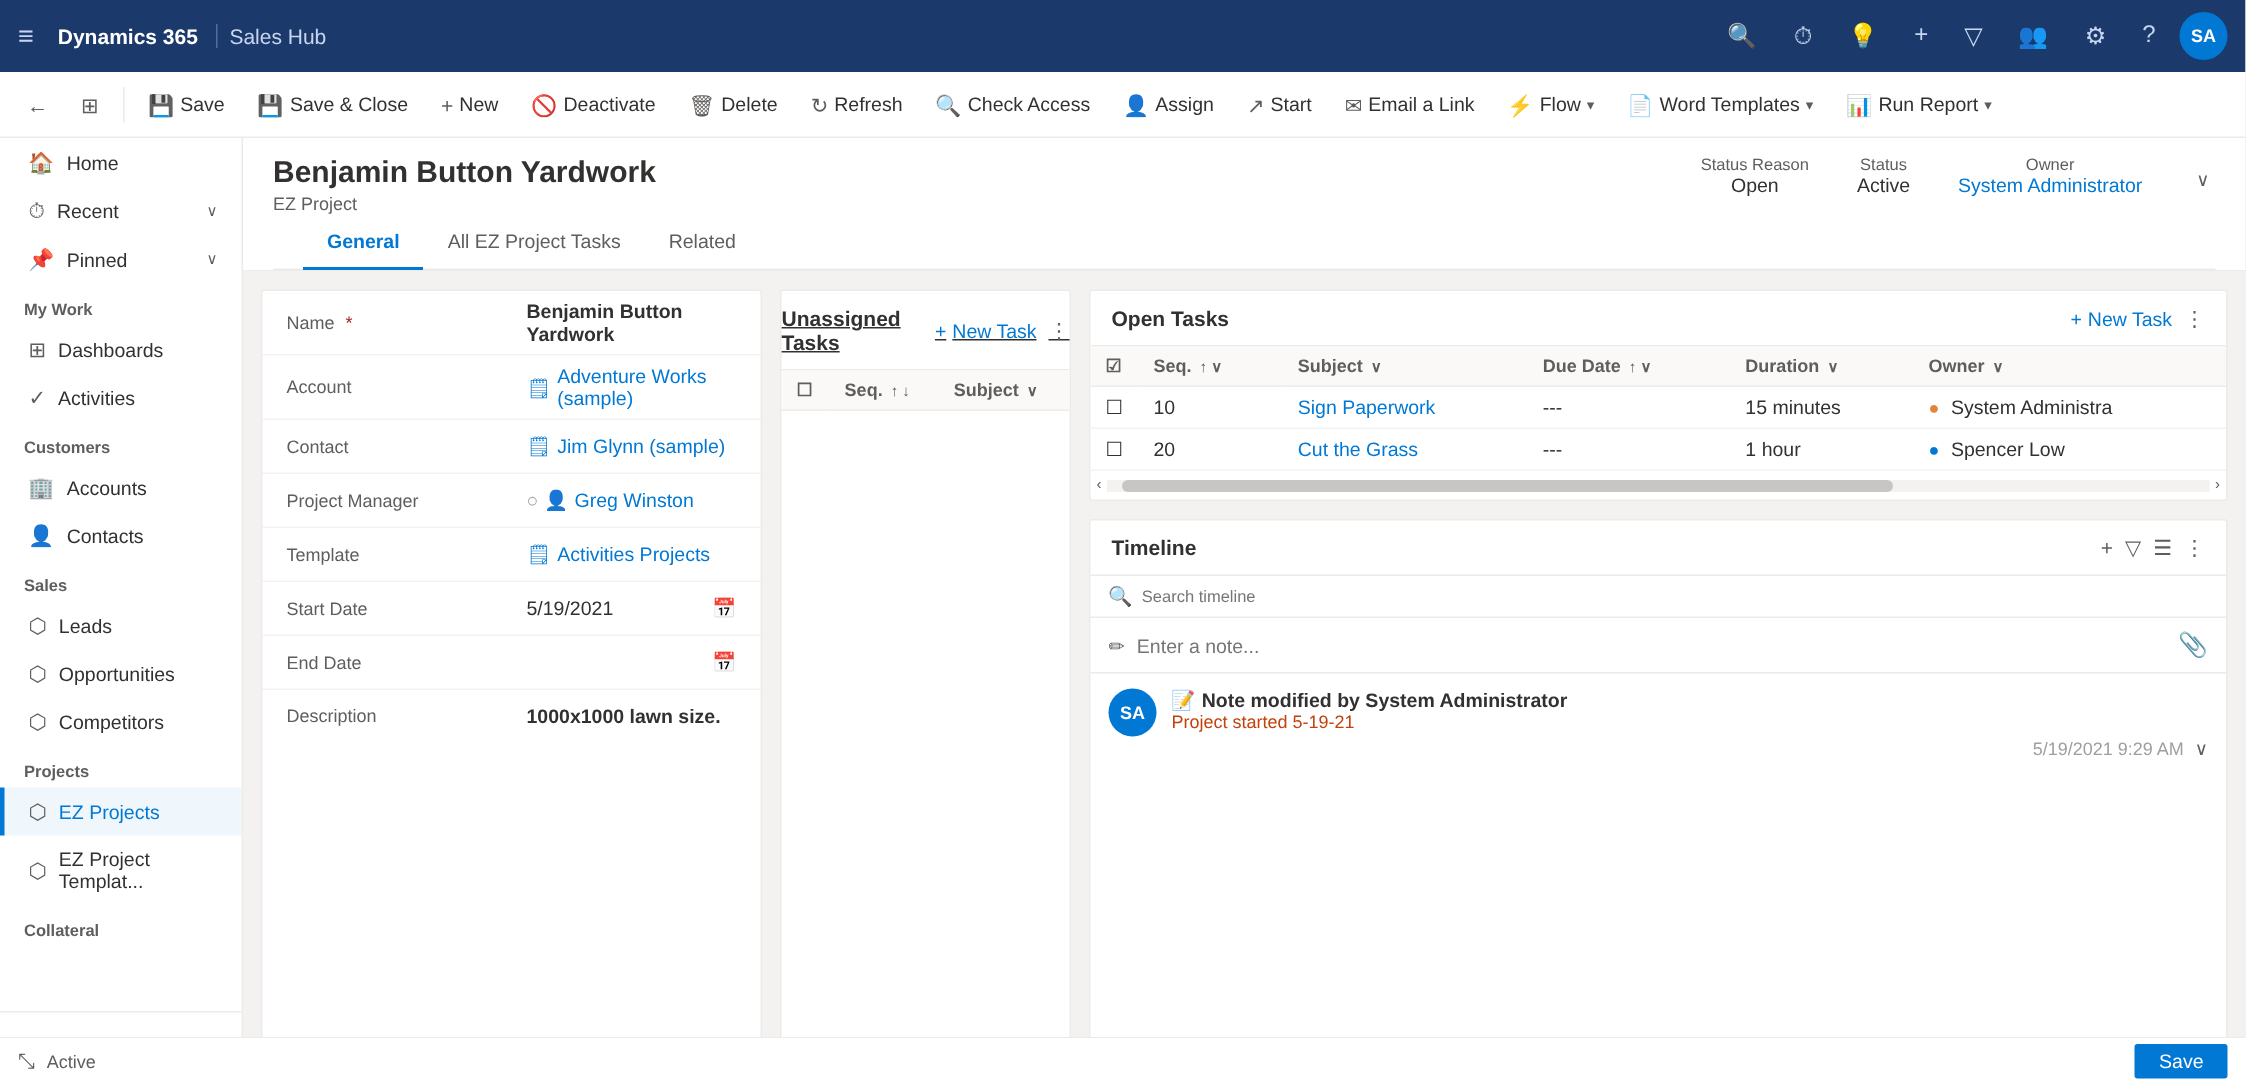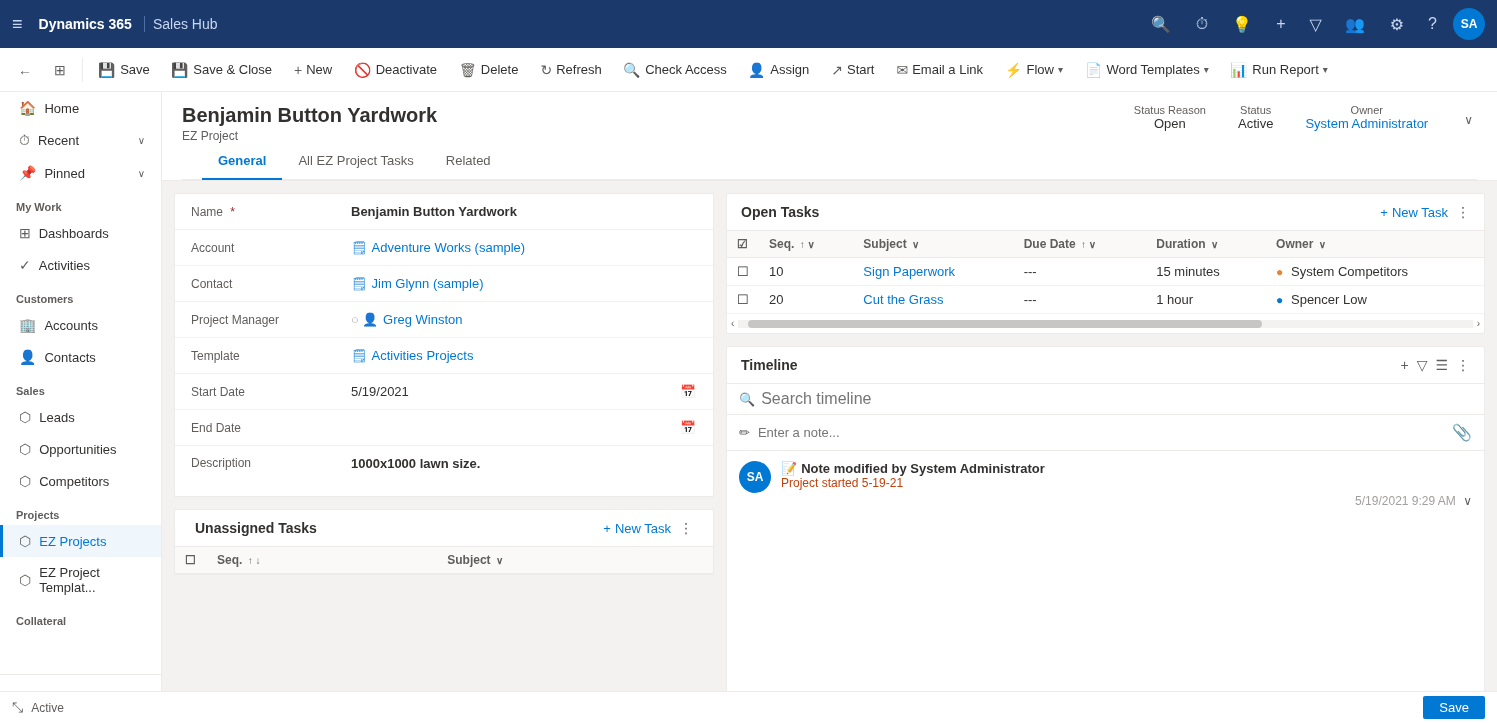--- a/index.html
+++ b/index.html
@@ -80,21 +80,21 @@
       border-bottom: 2px solid transparent; margin-bottom: -1px;
     }
     .tab.active { color: #0078d4; border-bottom: 2px solid #0078d4; font-weight: 600; }
 
     
     .content-body {
       display: flex; gap: 12px; padding: 12px; flex: 1; overflow: hidden;
     }
 
     
-    .left-panel { width: 540px; flex-shrink: 0; display: flex; flex-direction: column; gap: 12px; }
+    .left-panel { width: 540px; flex-shrink: 0; display: flex; flex-direction: row; gap: 12px; }
 
     
     .form-section {
       background: #fff; border: 1px solid #edebe9; border-radius: 2px;
     }
     .form-row {
       display: flex; align-items: center; min-height: 36px;
       border-bottom: 1px solid #f3f2f1; padding: 6px 16px;
     }
     .form-row:last-child { border-bottom: none; }
@@ -149,41 +149,41 @@
     .status-dot.orange { color: #e3833a; }
     .status-dot.blue { color: #0078d4; }
 
     
     .timeline-section { flex: 1; }
     .timeline-search {
       display: flex; align-items: center; gap: 6px;
       padding: 6px 12px; border-bottom: 1px solid #edebe9;
     }
     .timeline-search input {
-      border: none; outline: none; font-size: 16px; color: #323130;
+      border: none; outline: none; font-size: 11px; color: #323130;
       width: 100%; background: transparent;
     }
     .timeline-note-input {
       display: flex; align-items: center; gap: 8px;
       padding: 8px 12px; border-bottom: 1px solid #edebe9; color: #a19f9d;
     }
     .timeline-note-input input {
       border: none; outline: none; font-size: 13px; color: #a19f9d;
       flex: 1; background: transparent;
     }
     .timeline-entry { padding: 10px 12px; display: flex; gap: 10px; }
     .timeline-avatar { width: 32px; height: 32px; border-radius: 50%; background: #0078d4; color: #fff; display: flex; align-items: center; justify-content: center; font-size: 12px; font-weight: 600; flex-shrink: 0; }
     .timeline-content { flex: 1; }
     .timeline-entry-title { font-size: 13px; font-weight: 600; color: #323130; }
     .timeline-entry-sub { font-size: 12px; color: #c2410c; }
     .timeline-entry-time { font-size: 12px; color: #a19f9d; text-align: right; margin-top: 4px; }
 
     
     .unassigned-section { background: #fff; border: 1px solid #edebe9; border-radius: 2px; }
-    .unassigned-header { display: flex; align-items: center; padding: 10px 20px; border-bottom: 1px solid #edebe9; }
+    .unassigned-header { display: flex; align-items: center; padding: 10px 0; border-bottom: 1px solid #edebe9; text-decoration: underline; }
     .unassigned-title { font-size: 14px; font-weight: 600; flex: 1; }
     .table-mini th { font-size: 12px; color: #605e5c; font-weight: 600; padding: 6px 10px; border-bottom: 1px solid #edebe9; text-align: left; background: #faf9f8; }
 
     
     .status-bar {
       display: flex; align-items: center; background: #fff; border-top: 1px solid #edebe9;
       padding: 4px 12px; height: 32px; position: fixed; bottom: 0; left: 0; right: 0;
     }
     .status-bar-expand { font-size: 14px; color: #605e5c; cursor: pointer; }
     .status-bar-label { font-size: 12px; color: #605e5c; padding: 0 8px; }
@@ -516,21 +516,21 @@
               </thead>
               <tbody id="open-tasks-tbody">
               <tr>
     <td>☐</td>
     <td>10</td>
     <td class="link">Sign Paperwork</td>
     <td>---</td>
     <td>15 minutes</td>
     <td>
       <span class="status-dot orange">●</span>
-      <span class="link">System Competitors</span>
+      <span class="link">System Administra</span>
     </td>
   </tr>
                   <tr>
     <td>☐</td>
     <td>20</td>
     <td class="link">Cut the Grass</td>
     <td>---</td>
     <td>1 hour</td>
     <td>
       <span class="status-dot blue">●</span>

